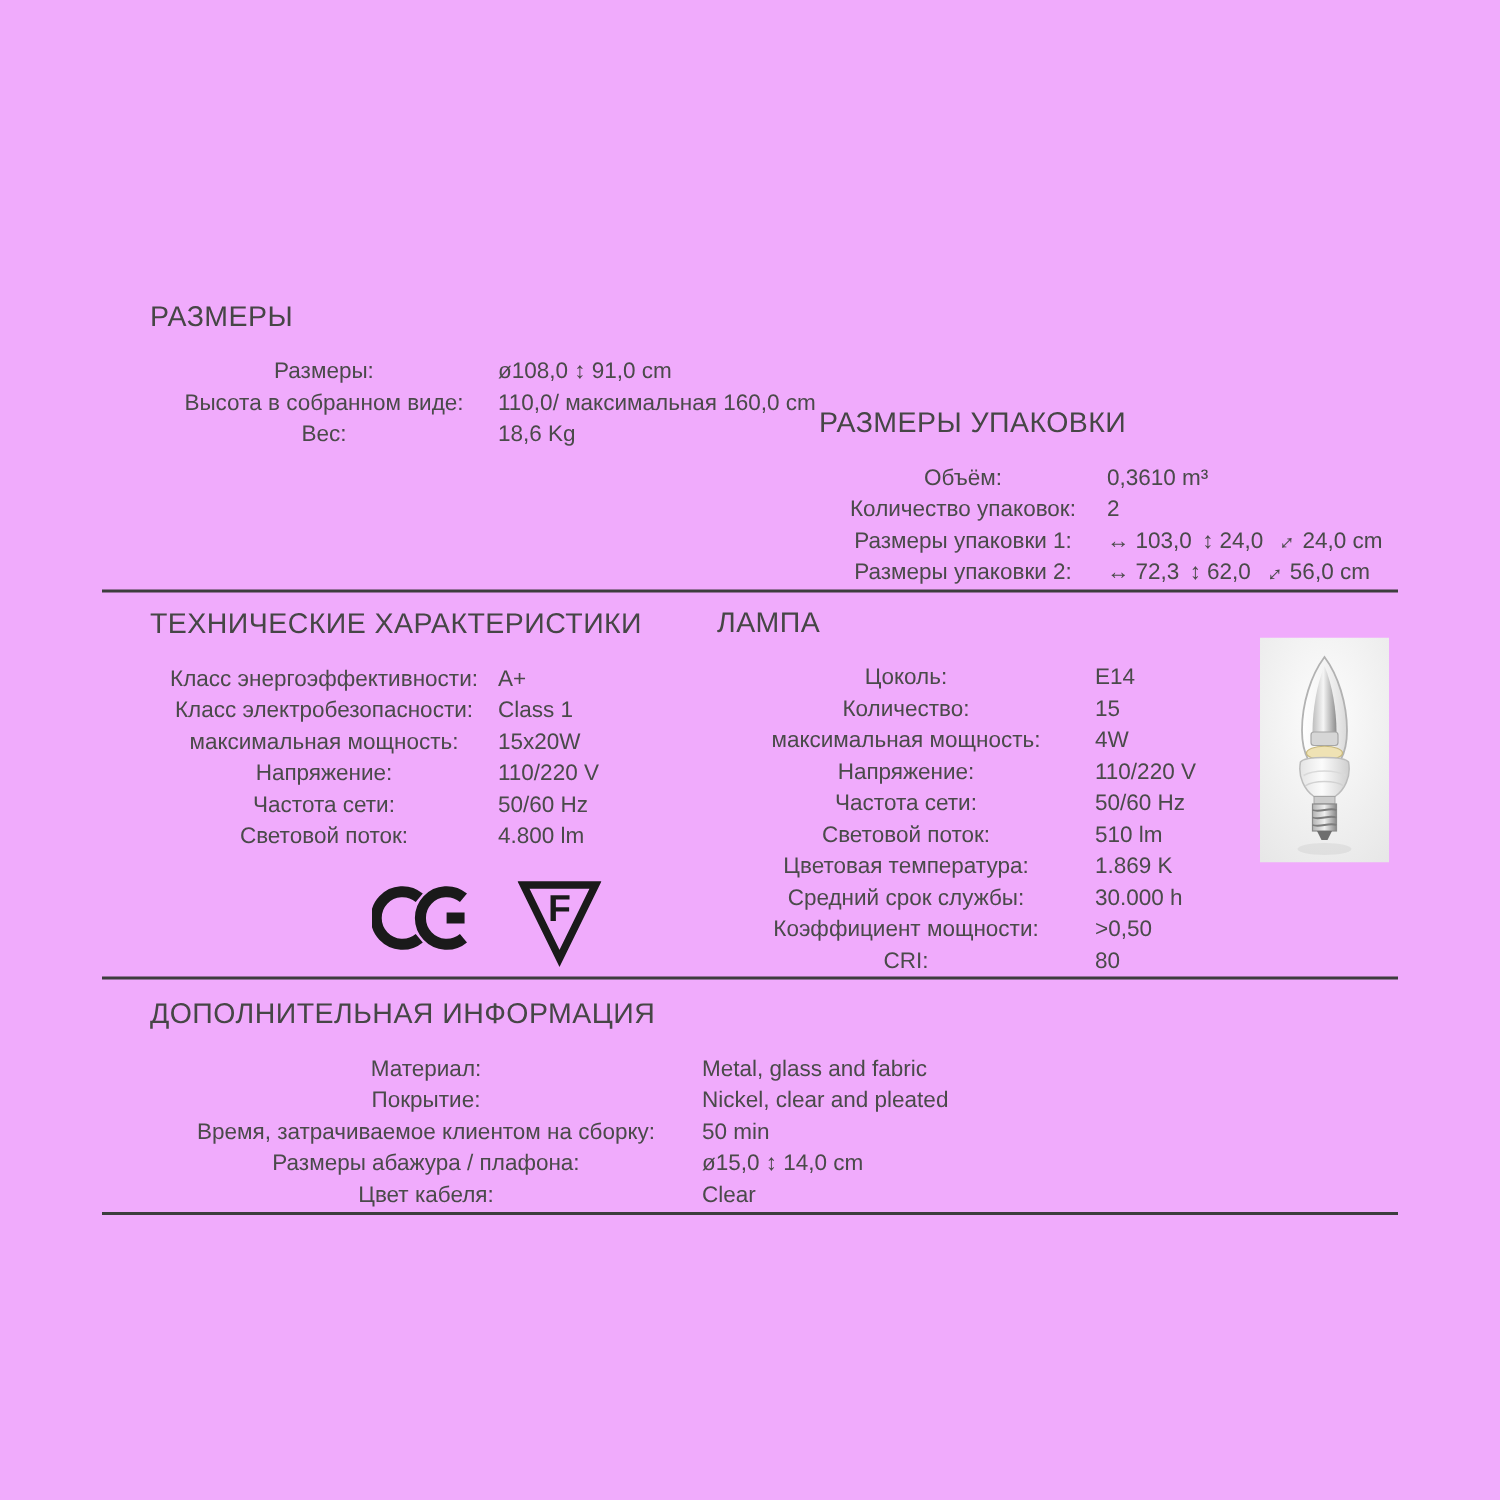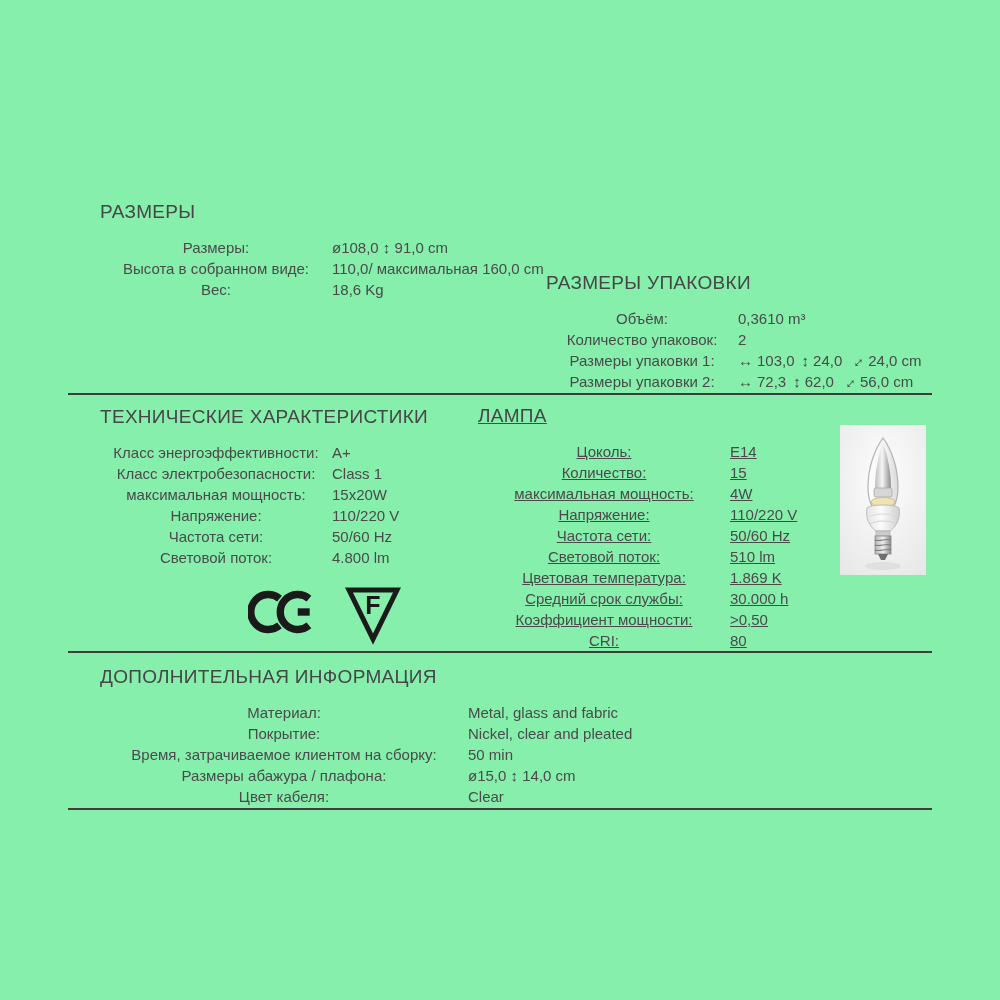--- a/index.html
+++ b/index.html
@@ -1,17 +1,17 @@
 <!DOCTYPE html>
 <html><head>
 <meta charset="utf-8">
 <style>
   html,body{margin:0;padding:0;background:#ffffff;}
   .sheet{
-    position:relative;width:1000px;height:1000px;background:#86efac;
+    position:relative;width:1000px;height:1000px;background:#f0abfc;
     font-family:"Liberation Sans",sans-serif;color:#4a4a4a;overflow:hidden;
   }
   .section{position:absolute;}
   .section-title{
     font-size:19px;line-height:22px;font-weight:400;letter-spacing:.3px;
     color:#464646;margin:0 0 14px 0;text-transform:uppercase;
   }
   .row{display:flex;font-size:15px;line-height:21px;color:#4a4a4a;}
   .lbl{flex:0 0 auto;text-align:center;}
   .val{flex:1 1 auto;white-space:nowrap;}
@@ -109,21 +109,21 @@
       <path d="M 34.2 9.4 A 19 19 0 1 0 34.2 38.6" fill="none" stroke="#1a1a1a" stroke-width="8"></path>
       <path d="M 66.2 9.4 A 19 19 0 1 0 66.2 38.6" fill="none" stroke="#1a1a1a" stroke-width="8"></path>
       <path d="M 54 24 H 67" fill="none" stroke="#1a1a1a" stroke-width="8"></path>
     </svg>
     <svg class="f-mark" width="56" height="60" viewBox="0 0 56 60" aria-hidden="true">
       <path d="M 4 5 L 52 5 L 28 54 Z" fill="none" stroke="#1a1a1a" stroke-width="5" stroke-linejoin="miter"></path>
       <text x="28" y="29" text-anchor="middle" font-family="Liberation Sans, sans-serif" font-size="25" font-weight="bold" fill="#1a1a1a">F</text>
     </svg>
   </div>
 
-  <div class="section sec-lamp" style="left:478px;top:405px;width:360px;text-decoration:underline;">
+  <div class="section sec-lamp" style="left:478px;top:405px;width:360px;">
     <h2 class="section-title">ЛАМПА</h2>
     <div class="row">
       <span class="lbl">Цоколь:</span>
       <span class="val">E14</span>
     </div>
     <div class="row">
       <span class="lbl">Количество:</span>
       <span class="val">15</span>
     </div>
     <div class="row">

